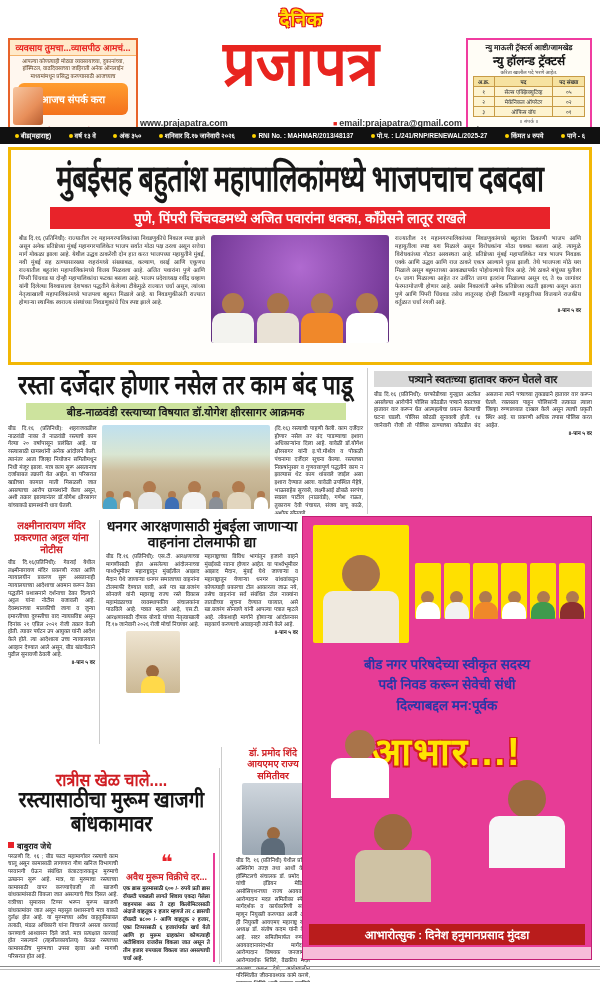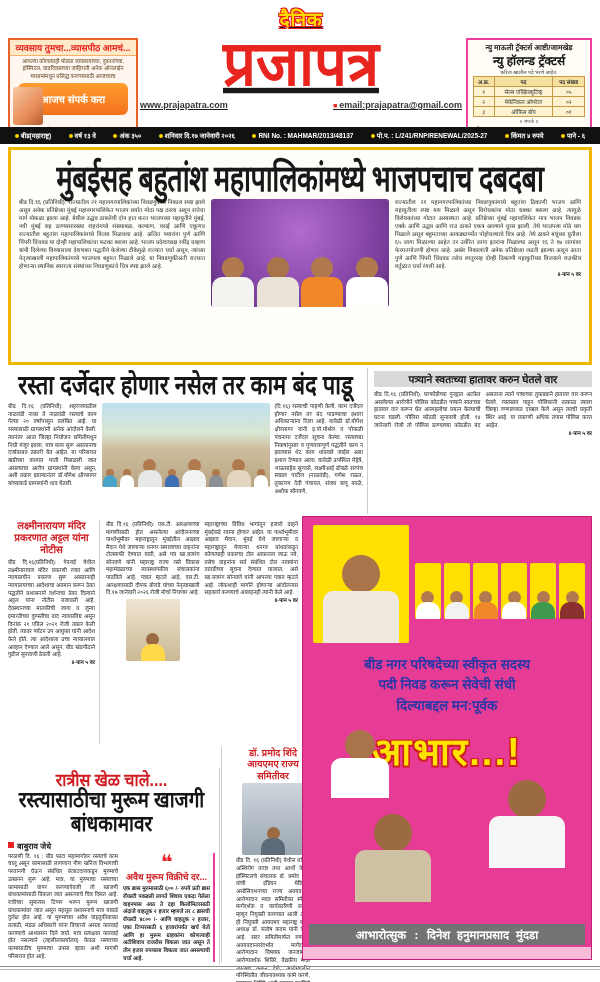--- a/index.html
+++ b/index.html
@@ -1,25 +1,25 @@
 <!DOCTYPE html>
 <html><head>
 <meta charset="utf-8">
 <style>
   html,body{margin:0;padding:0;background:#e9e9e9;}
   .page{position:relative;width:600px;height:982px;background:#ffffff;overflow:hidden;
         font-family:"Liberation Sans","DejaVu Sans",sans-serif;color:#1a1a1a;}
   [data-name]{box-sizing:border-box;}
 
   
-  .mast-center{position:absolute;left:140px;top:6px;width:322px;height:118px;text-align:center;text-decoration:underline;}
+  .mast-center{position:absolute;left:140px;top:6px;width:322px;height:118px;text-align:center;}
   .dainik{font-size:19px;font-weight:bold;color:#ffd900;letter-spacing:1px;
           text-shadow:-1px -1px 0 #e3171c,1px -1px 0 #e3171c,-1px 1px 0 #e3171c,1px 1px 0 #e3171c;}
   .logo{font-size:58px;line-height:62px;font-weight:800;color:#e8241f;transform:scaleY(1.08);white-space:nowrap;}
-  .mast-links{display:flex;justify-content:space-between;margin-top:6px;font-size:9px;font-weight:bold;color:#333;}
+  .mast-links{display:flex;justify-content:space-between;margin-top:24px;font-size:9px;font-weight:bold;color:#333;}
   .mast-links .em::before{content:"■ ";color:#e8241f;font-size:7px;}
 
   
   .left-ad{position:absolute;left:8px;top:38px;width:130px;height:92px;border:2px solid #e8632a;background:#fff7ef;overflow:hidden;text-align:center;}
   .left-ad .t{color:#e8241f;font-weight:bold;font-size:9px;background:#ffe9c9;padding:1px 0;border-bottom:1px solid #f3b26a;}
   .left-ad .b{font-size:5.5px;color:#5a3d1f;padding:2px 3px;line-height:1.35;}
   .left-ad .cta{background:linear-gradient(#ff9d2e,#f4711c);color:#ffffff;font-weight:bold;font-size:10px;border-radius:6px;margin:1px 8px;padding:9px 0;}
   .left-ad .off{color:#c81a1f;font-weight:bold;font-size:8px;line-height:1.25;margin-top:12px;}
   .left-ad .ph{color:#1a1a1a;font-weight:bold;font-size:9px;}
   .left-ad .photo{position:absolute;left:3px;bottom:3px;width:30px;height:38px;border-radius:3px;
@@ -121,22 +121,22 @@
   .pa-big{position:absolute;left:10px;top:8px;width:96px;height:118px;background:#ffe000;border-radius:2px;overflow:hidden;position:absolute;}
   .pa-big .person{position:absolute;bottom:0;left:50%;transform:translateX(-50%);}
   .pa-row{position:absolute;left:112px;top:46px;right:6px;display:flex;gap:3px;}
   .pa-tile{flex:1;height:56px;background:#ffe000;border-radius:2px;position:relative;overflow:hidden;}
   .pa-tile .person{position:absolute;bottom:0;left:50%;transform:translateX(-50%);}
   .pa-msg{color:#2637a8;font-weight:800;font-size:13.5px;line-height:1.5;text-align:center;padding:8px 14px 0;}
   .pa-thanks{font-size:38px;font-weight:800;color:#ffe400;text-align:center;margin-top:8px;letter-spacing:2px;
              text-shadow:-1.5px -1.5px 0 #d01f24,1.5px -1.5px 0 #d01f24,-1.5px 1.5px 0 #d01f24,1.5px 1.5px 0 #d01f24;}
   .pa-photos{position:relative;height:150px;}
   .pa-photos .person{position:absolute;}
-  .pa-footer{position:absolute;left:6px;right:6px;bottom:14px;background:#737373;color:#ffffff;font-weight:800;
-             font-size:11.5px;text-align:center;padding:3px 8px;white-space:nowrap;overflow:hidden;font-family:Liberation Mono, monospace;}
+  .pa-footer{position:absolute;left:6px;right:6px;bottom:14px;background:#b91c1c;color:#ffffff;font-weight:800;
+             font-size:11.5px;text-align:center;padding:3px 8px;white-space:nowrap;overflow:hidden;}
   .pa-bottombar{position:absolute;left:0;right:0;bottom:0;height:12px;background:#f6bcd9;}
 
   .footer-rule{position:absolute;left:0;top:966px;width:600px;height:4px;border-top:1.5px solid #8a8a8a;border-bottom:1px solid #bbbbbb;}
   .vrule-mid{position:absolute;left:221px;top:747px;width:1px;height:215px;background:#cccccc;}
 </style>
 </head>
 <body>
 
 <div class="page" data-name="newspaper-front-page">
 
@@ -223,20 +223,21 @@
         <span>किंमत ४ रुपये</span>
       </span>
     <span class="info-item" data-name="info-pages">
         <span class="dot" data-name="bullet-icon"></span>
         <span>पाने - ६</span>
       </span>
   </div>
 
   <div class="lead" data-name="lead-story">
     <div class="lead-headline" data-name="lead-headline">मुंबईसह बहुतांश महापालिकांमध्ये भाजपचाच दबदबा</div>
+    <div class="lead-subbar" data-name="lead-subheadline">पुणे, पिंपरी चिंचवडमध्ये अजित पवारांना धक्का, काँग्रेसने लातूर राखले</div>
     <div class="lead-cols">
       <div class="lead-col" data-name="lead-column-left">बीड दि.१६ (प्रतिनिधी): राज्यातील २१ महानगरपालिकांच्या निवडणुकीचे निकाल स्पष्ट झाले असून अनेक प्रतिष्ठेच्या मुंबई महानगरपालिकेत भाजप सर्वात मोठा पक्ष ठरला असून सत्तेचा मार्ग मोकळा झाला आहे. येथील उद्धव ठाकरेंशी दोन हात करत भाजपच्या महायुतीने मुंबई, नवी मुंबई सह ठाण्यासारख्या शहरांमध्ये संख्याबळ, कल्याण, वसई आणि एकूणच राज्यातील बहुतांश महापालिकांमध्ये विजय मिळवला आहे. अजित पवारांना पुणे आणि पिंपरी चिंचवड या दोन्ही महापालिकांचा फटका बसला आहे. भाजप प्रदेशाध्यक्ष रवींद्र चव्हाण यांनी दिलेल्या विश्वासाला देशभक्त पद्धतीने केलेल्या टीकेमुळे राज्यात चर्चा असून, त्यांच्या नेतृत्वाखाली महापालिकांमध्ये भाजपला बहुमत मिळाले आहे. या निवडणुकीअंती राज्यात होणाऱ्या स्थानिक स्वराज्य संस्थांच्या निवडणुकांचे चित्र स्पष्ट झाले आहे.</div>
       <div class="lead-photo" data-name="politicians-photo">
         <div class="pol-row">
           <div class="person p-md" data-name="politician-photo-fadnavis" style="--shirt:#f3f3ef;--skin:#b07a4e;">
               <div class="head"></div>
               <div class="body"></div>
             </div>
           <div class="person p-md" data-name="politician-photo-ajit-pawar" style="--shirt:#e9e2d6;--skin:#a9744a;">
               <div class="head"></div>
@@ -254,20 +255,21 @@
       </div>
       <div class="lead-col" data-name="lead-column-right">
         <span>राज्यातील २१ महानगरपालिकांच्या निवडणुकांमध्ये बहुतांश ठिकाणी भाजप आणि महायुतीला स्पष्ट यश मिळाले असून विरोधकांना मोठा धक्का बसला आहे. त्यामुळे विरोधकांच्या गोटात अस्वस्थता आहे. प्रतिष्ठेच्या मुंबई महापालिकेत मात्र भाजप निवडक एक्के आणि उद्धव आणि राज ठाकरे एकत्र आल्याने चुरस झाली. तेथे भाजपला मोठे यश मिळाले असून बहुमताच्या आकड्यापर्यंत पोहोचल्याचे चित्र आहे. तेथे ठाकरे बंधूंच्या युतीला ६५ जागा मिळाल्या आहेत तर उर्वरित जागा इतरांना मिळाल्या असून १६ ते १७ जागांवर फेरमतमोजणी होणार आहे. अखेर निकालांती अनेक प्रतिष्ठेच्या लढती झाल्या असून आता पुणे आणि पिंपरी चिंचवड तसेच लातूरसह दोन्ही ठिकाणी महायुतीच्या विजयाने राजकीय वर्तुळात चर्चा रंगली आहे.</span>
         <div class="cont" data-name="continuation-mark">॥-पान ५ वर</div>
       </div>
     </div>
   </div>
 
   <div class="road" data-name="road-quality-story">
     <div class="road-h" data-name="road-story-headline">रस्ता दर्जेदार होणार नसेल तर काम बंद पाडू</div>
+    <div class="road-sub" data-name="road-story-subheadline">बीड-नाळवंडी रस्त्याच्या विषयात डॉ.योगेश क्षीरसागर आक्रमक</div>
     <div class="road-body">
       <div class="road-col" data-name="road-story-column-left">बीड दि.१६ (प्रतिनिधी): शहराजवळील नाळवंडी नाका ते नाळवंडी रस्त्याचे काम गेल्या २० वर्षांपासून प्रलंबित आहे. या रस्त्यासाठी ग्रामस्थांनी अनेक आंदोलने केली. त्यानंतर आता जिल्हा नियोजन समितीमधून निधी मंजूर झाला. मात्र काम सुरू असतानाच दर्जाबाबत तक्रारी येत आहेत. या परिसरात खडीच्या कामात माती मिसळली जात असल्याचा आरोप ग्रामस्थांनी केला असून, अशी तक्रार झाल्यानंतर डॉ.योगेश क्षीरसागर यांच्याकडे ग्रामस्थांनी धाव घेतली.</div>
       <div class="road-photo" data-name="road-inspection-photo">
         <div class="crowd">
           <div class="person p-xs" style="--shirt:#4aa3c8;">
               <div class="head"></div>
               <div class="body"></div>
             </div>
           <div class="person p-xs" style="--shirt:#ffffff;">
               <div class="head"></div>
@@ -316,20 +318,21 @@
 
   <div class="temple" data-name="temple-notice-story">
     <div class="temple-h" data-name="temple-story-headline">लक्ष्मीनारायण मंदिर प्रकरणात अट्टल यांना नोटीस</div>
     <div class="small-body" data-name="temple-story-body">
       <span>बीड दि.१६(प्रतिनिधी): गेवराई येथील लक्ष्मीनारायण मंदिर प्रकरणी रजत आणि न्यायालयीन प्रकरण सुरू असतानाही न्यायालयाच्या आदेशाचा अवमान करून ठेका पद्धतीने प्रशासनाने दर्शनाचा ठेका दिल्याने अट्टल यांना नोटीस बजावली आहे. देवस्थानच्या मालकीची जागा व जुन्या इमारतीच्या दुरुस्तीचा वाद न्यायप्रविष्ट असून दिनांक २१ एप्रिल २०२१ रोजी तक्रार केली होती. त्यावर पर्यटन उप आयुक्त यांनी आदेश केले होते. त्या आदेशाला उच्च न्यायालयात आव्हान देण्यात आले असून, बीड खंडपीठाने पुढील सुनावणी ठेवली आहे.</span>
       <div class="cont" data-name="continuation-mark">॥-पान ५ वर</div>
     </div>
   </div>
 
   <div class="dhangar" data-name="dhangar-toll-story">
+    <div class="dhangar-h" data-name="dhangar-story-headline">धनगर आरक्षणासाठी मुंबईला जाणाऱ्या वाहनांना टोलमाफी द्या</div>
     <div class="dhangar-body" data-name="dhangar-story-body">
       <span>बीड दि.१६ (प्रतिनिधी): एस.टी. आरक्षणाच्या मागणीसाठी होत असलेल्या आंदोलनाच्या पार्श्वभूमीवर महाराष्ट्रातून मुंबईतील आझाद मैदान येथे जाणाऱ्या धनगर समाजाच्या वाहनांना टोलमाफी देण्यात यावी, असे पत्र खा.बजरंग सोनवणे यांनी महाराष्ट्र राज्य रस्ते विकास महामंडळाच्या व्यवस्थापकीय संचालकांना पाठविले आहे. पत्रात म्हटले आहे, एस.टी. आरक्षणासाठी दीपक बोराडे यांच्या नेतृत्वाखाली दि.१७ जानेवारी २०२६ रोजी मोर्चा निघणार आहे.</span>
       <div class="inline-photo" data-name="mp-sonwane-photo">
         <div class="person p-sm" style="--shirt:#ffd94a;--skin:#9c6a40;">
             <div class="head"></div>
             <div class="body"></div>
           </div>
       </div>
       <span>महाराष्ट्राच्या विविध भागांतून हजारो वाहने मुंबईकडे रवाना होणार आहेत. या पार्श्वभूमीवर आझाद मैदान, मुंबई येथे जाणाऱ्या व महाराष्ट्रातून येणाऱ्या धनगर बांधवांकडून कोणत्याही प्रकारचा टोल आकारला जाऊ नये, तसेच वाहनांना सर्व संबंधित टोल नाक्यांना तातडीच्या सूचना देण्यात याव्यात, असे खा.बजरंग सोनवणे यांनी आपल्या पत्रात म्हटले आहे. लोकशाही मार्गाने होणाऱ्या आंदोलनास सहकार्य करण्याचे आवाहनही त्यांनी केले आहे.</span>
       <div class="cont" data-name="continuation-mark">॥-पान ५ वर</div>

